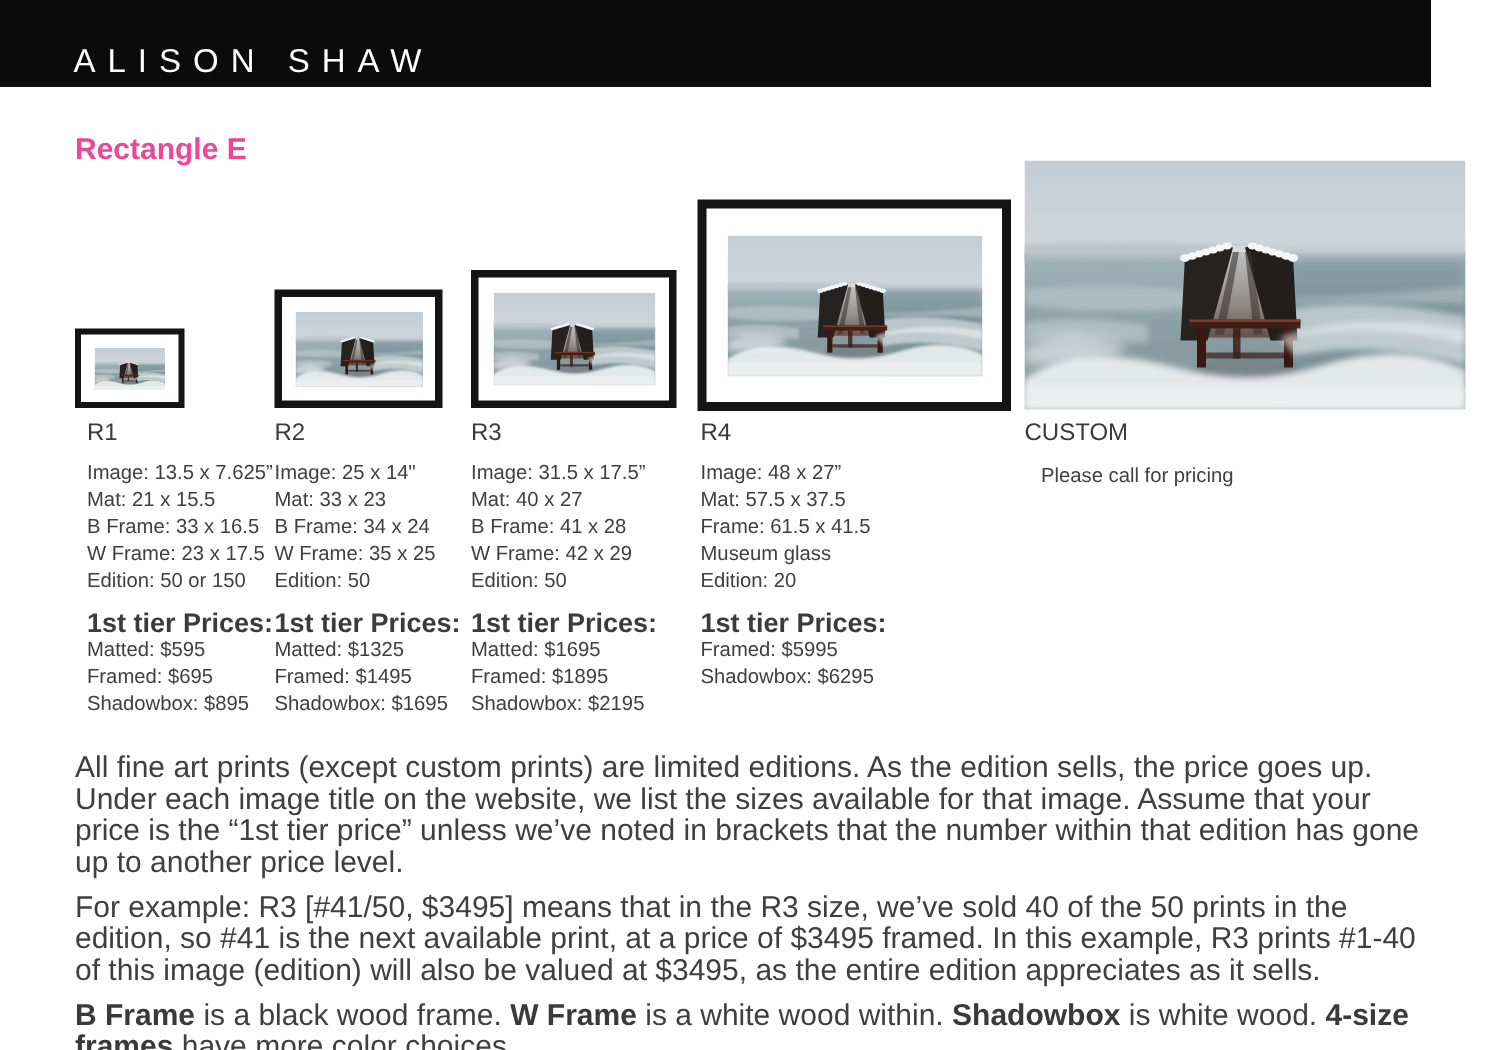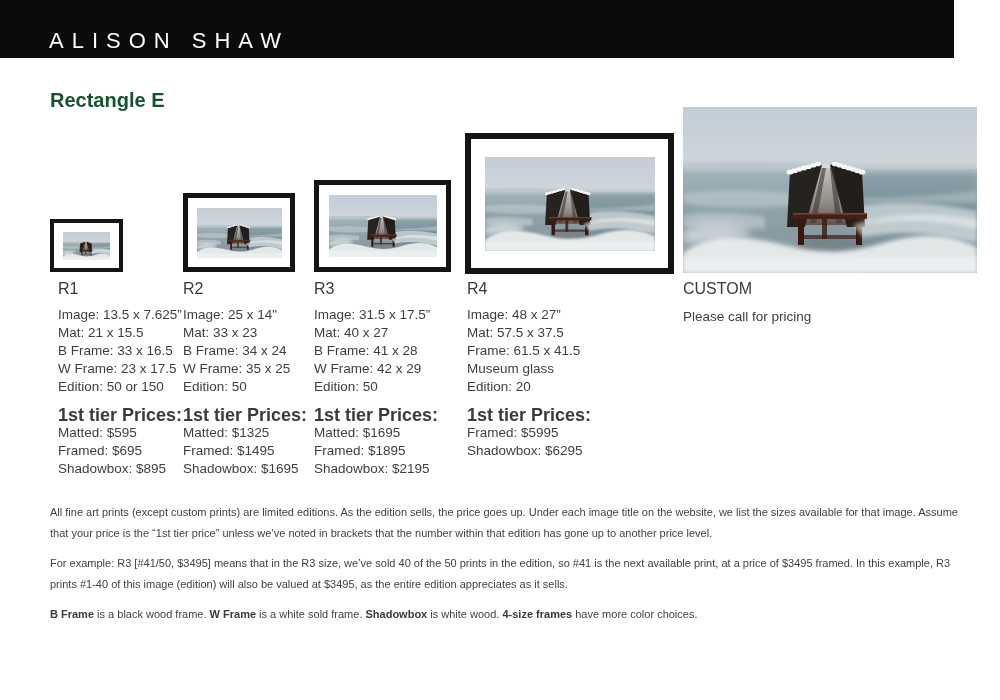--- a/index.html
+++ b/index.html
@@ -15,21 +15,21 @@
     display:flex;align-items:flex-end;
   }
   .brand{
     margin:0 0 6px 49px;
     color:#ffffff;font-size:22px;font-weight:300;
     letter-spacing:8px;line-height:1;white-space:nowrap;
   }
   
   .page-title{
     position:absolute;left:50px;top:89px;margin:0;
-    font-size:20px;font-weight:700;color:#14532d;
+    font-size:20px;font-weight:700;color:#ec4899;
   }
   
   .frame{
     position:absolute;background:#ffffff;border:4px solid #141414;
     box-sizing:border-box;display:flex;align-items:center;justify-content:center;
   }
   .photo{display:block;}
   #frame-r1{left:50px;top:219px;width:73px;height:53px;border-width:4px;}
   #frame-r1 .photo{width:47px;height:28px;}
   #frame-r2{left:183px;top:193px;width:112px;height:79px;border-width:5px;}
@@ -47,24 +47,24 @@
   #col-r3{left:314px;width:150px;}
   #col-r4{left:467px;width:210px;}
   #col-custom{left:683px;width:294px;}
   .size-label{font-size:16px;line-height:20px;color:#3a3a3a;}
   .specs{margin-top:7px;}
   .spec-line,.price-line,.note-line{
     font-size:13.5px;line-height:18px;color:#3f3f3f;white-space:nowrap;
   }
   .prices{margin-top:10px;}
   .price-header{font-size:18px;line-height:18px;font-weight:700;color:#3b3b3b;white-space:nowrap;}
-  .note-line{margin-top:9px;}
+  .note-line{margin-top:9px;margin-left:11px;}
   
   .notes{position:absolute;left:50px;top:502px;width:908px;}
-  .notes p{margin:0 0 9px 0;font-size:11px;line-height:21px;color:#3f3f3f;}
+  .notes p{margin:0 0 9px 0;font-size:20px;line-height:21px;color:#3f3f3f;}
   .notes b{font-weight:700;color:#3a3a3a;}
   .defs-svg{position:absolute;width:0;height:0;overflow:hidden;}
 </style>
 </head>
 <body>
 
 <svg class="defs-svg" aria-hidden="true">
   <defs>
     <linearGradient id="g-sky" x1="0" y1="0" x2="0" y2="1">
       <stop offset="0" stop-color="#c3cdd6"></stop>
@@ -238,14 +238,14 @@
 </div>
 
 <div class="col" id="col-custom">
   <div class="size-label">CUSTOM</div>
   <div class="note-line">Please call for pricing</div>
 </div>
 
 <section class="notes">
   <p>All fine art prints (except custom prints) are limited editions. As the edition sells, the price goes up. Under each image title on the website, we list the sizes available for that image. Assume that your price is the “1st tier price” unless we’ve noted in brackets that the number within that edition has gone up to another price level.</p>
   <p>For example: R3 [#41/50, $3495] means that in the R3 size, we’ve sold 40 of the 50 prints in the edition, so #41 is the next available print, at a price of $3495 framed. In this example, R3 prints #1-40 of this image (edition) will also be valued at $3495, as the entire edition appreciates as it sells.</p>
-  <p><b>B Frame</b><span> is a black wood frame. </span><b>W Frame</b><span> is a white sold frame. </span><b>Shadowbox</b><span> is white wood. </span><b>4-size frames</b><span> have more color choices.</span></p>
+  <p><b>B Frame</b><span> is a black wood frame. </span><b>W Frame</b><span> is a white wood within. </span><b>Shadowbox</b><span> is white wood. </span><b>4-size frames</b><span> have more color choices.</span></p>
 </section>
 
 </body></html>

